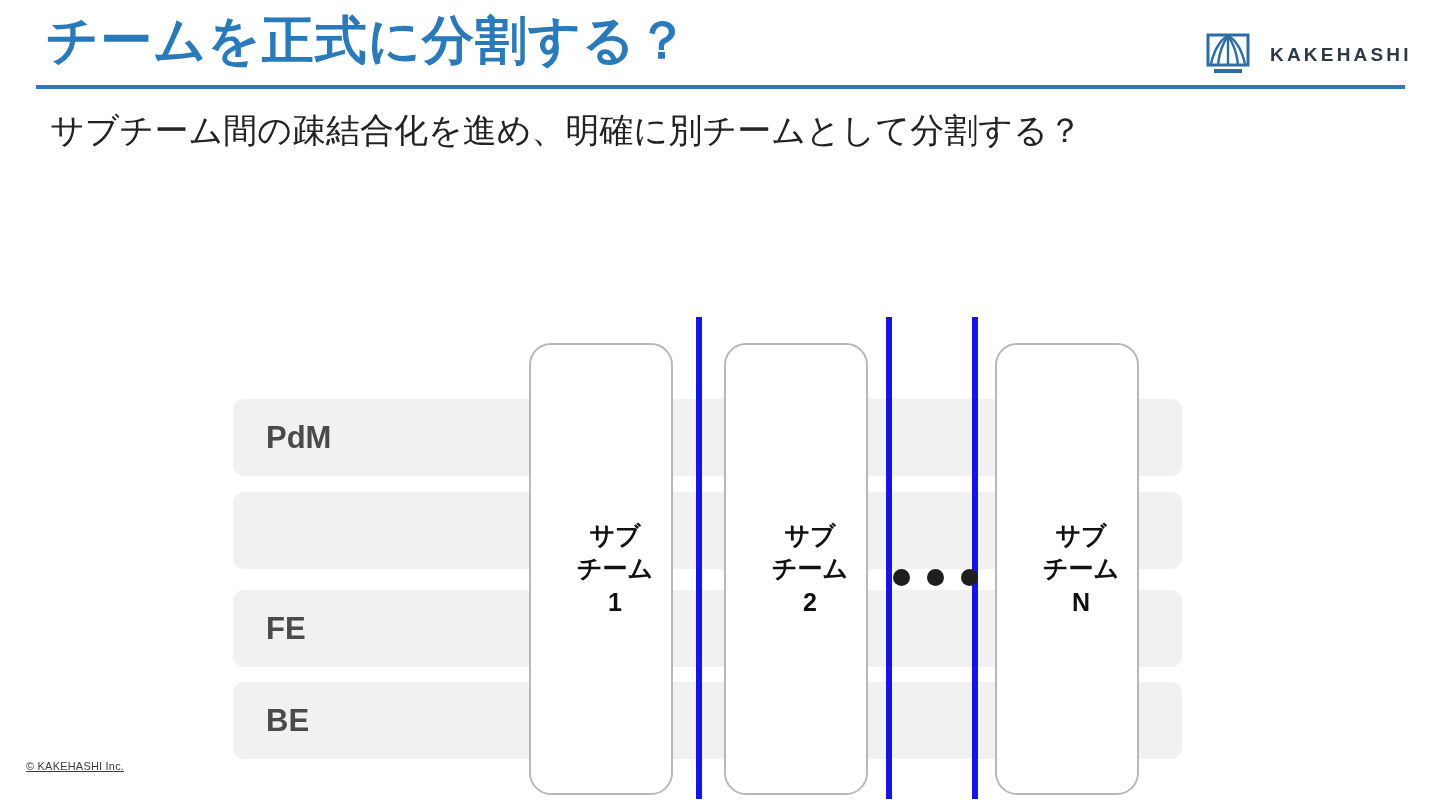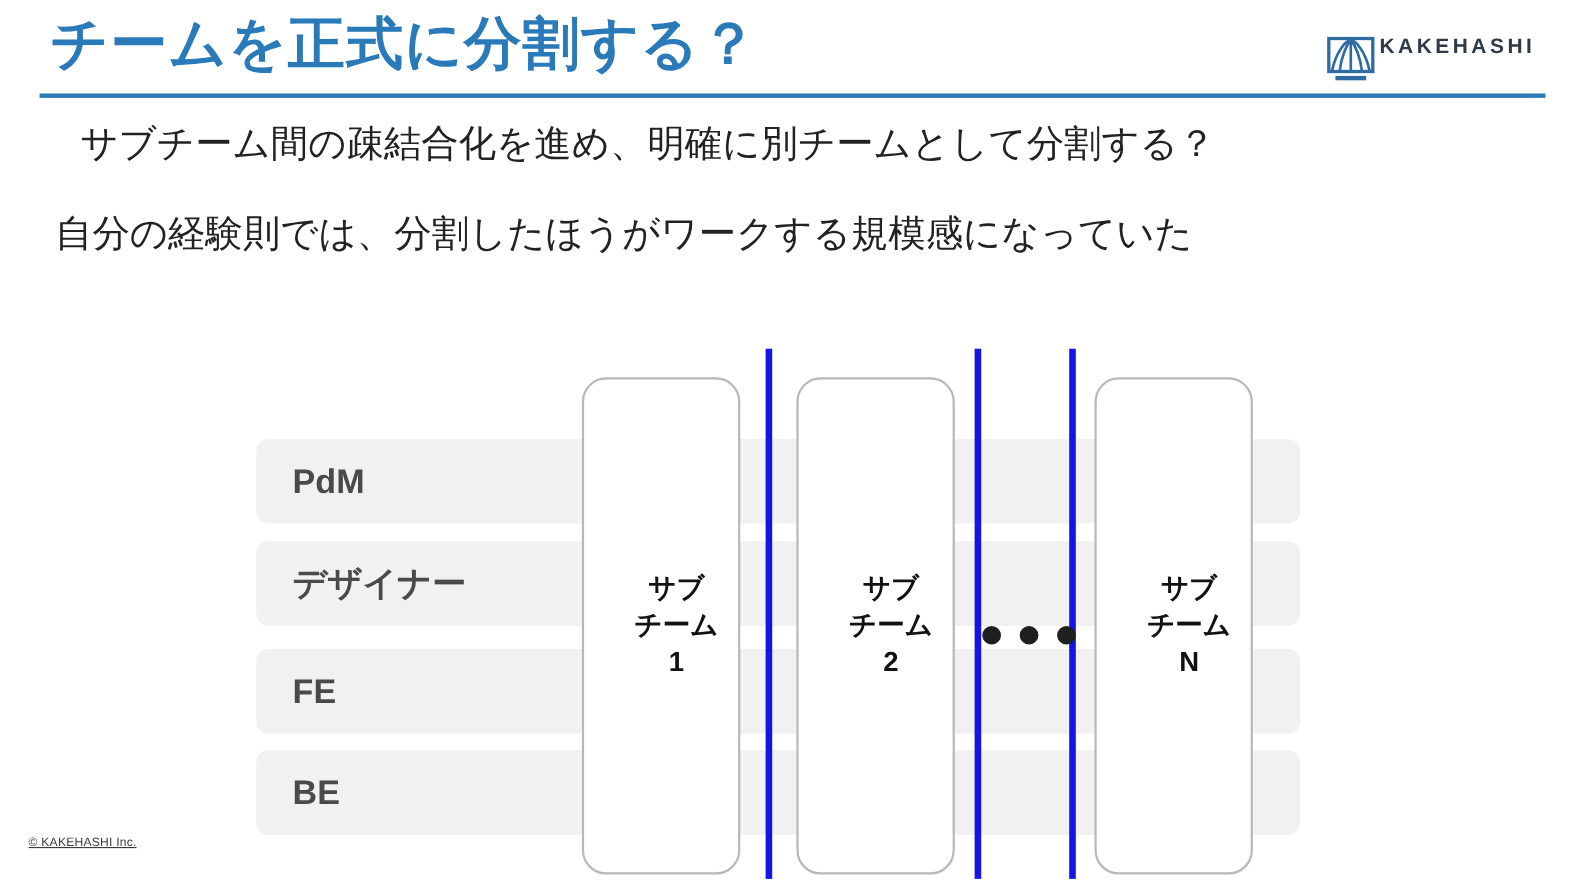--- a/index.html
+++ b/index.html
@@ -16,34 +16,34 @@
     position:absolute; left:46px; top:8px;
     font-size:52px; font-weight:700; letter-spacing:1px;
     color:#2a7ab9; white-space:nowrap; line-height:1.25;
   }
   .title-rule {
     position:absolute; left:36px; top:85px; width:1369px; height:4px;
     background:#2a7ab9;
   }
 
   
-  .logo { position:absolute; left:1206px; top:33px; display:flex; align-items:flex-start; gap:4px; }
+  .logo { position:absolute; left:1206px; top:33px; display:flex; align-items:center; gap:20px; }
   .logo-mark { width:44px; height:42px; position:relative; }
   .logo-word {
     font-size:19px; font-weight:700; letter-spacing:3.2px; color:#2e3a46;
     line-height:1;
   }
 
   
   .body-line {
     position:absolute; left:50px;
     font-size:34px; font-weight:400; color:#222222;
     white-space:nowrap; letter-spacing:0px;
   }
-  .body-line.l1 { top:108px;margin-left:23px; }
+  .body-line.l1 { top:108px; }
   .body-line.l2 { top:190px; }
 
   
   .diagram { position:absolute; left:0; top:0; width:1440px; height:810px;border-radius:19px; }
 
   .role-row {
     position:absolute; left:233px; width:949px; height:77px;
     background:#f1f1f2; border-radius:11px;
   }
   .role-label {
@@ -95,31 +95,29 @@
         <path d="M39 31 C 35 13, 27 5, 22 3" fill="none" stroke="#2e6da4" stroke-width="2.4"></path>
         <path d="M32 31 C 30 16, 25 7, 22 3" fill="none" stroke="#2e6da4" stroke-width="2.4"></path>
         <path d="M22 3 L 22 31" fill="none" stroke="#2e6da4" stroke-width="2.4"></path>
         <rect x="8" y="36" width="28" height="4" fill="#2e6da4"></rect>
       </svg>
     </span>
     <span class="logo-word">KAKEHASHI</span>
   </div>
 
   <div class="body-line l1">サブチーム間の疎結合化を進め、明確に別チームとして分割する？</div>
-  <div class="body-line l2">自分の経験則では、分割したほうがワークする規模感になっていた</div>
 
   <div class="diagram">
 
     <div class="role-row" style="top:399px"></div>
     <div class="role-row" style="top:492px"></div>
     <div class="role-row" style="top:590px"></div>
     <div class="role-row" style="top:682px"></div>
 
     <div class="role-label" style="top:399px">PdM</div>
-    <div class="role-label" style="top:492px">デザイナー</div>
     <div class="role-label" style="top:590px">FE</div>
     <div class="role-label" style="top:682px">BE</div>
 
     <div class="divider" style="left:696px"></div>
     <div class="divider" style="left:886px"></div>
     <div class="divider" style="left:972px"></div>
 
     <div class="subteam-box" style="left:529px">
       <span>サブ</span>
       <span>チーム</span>

